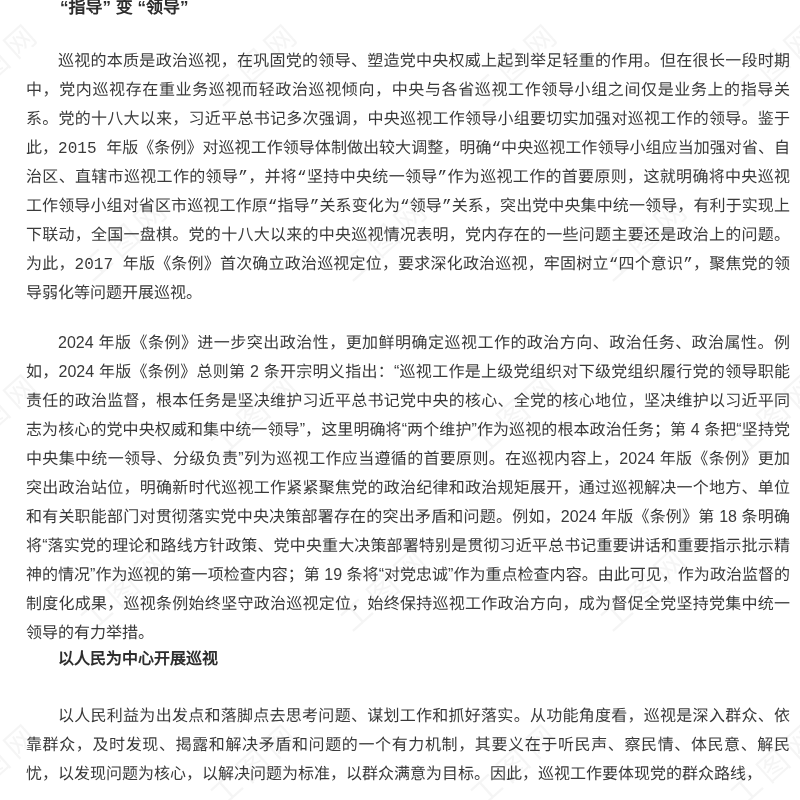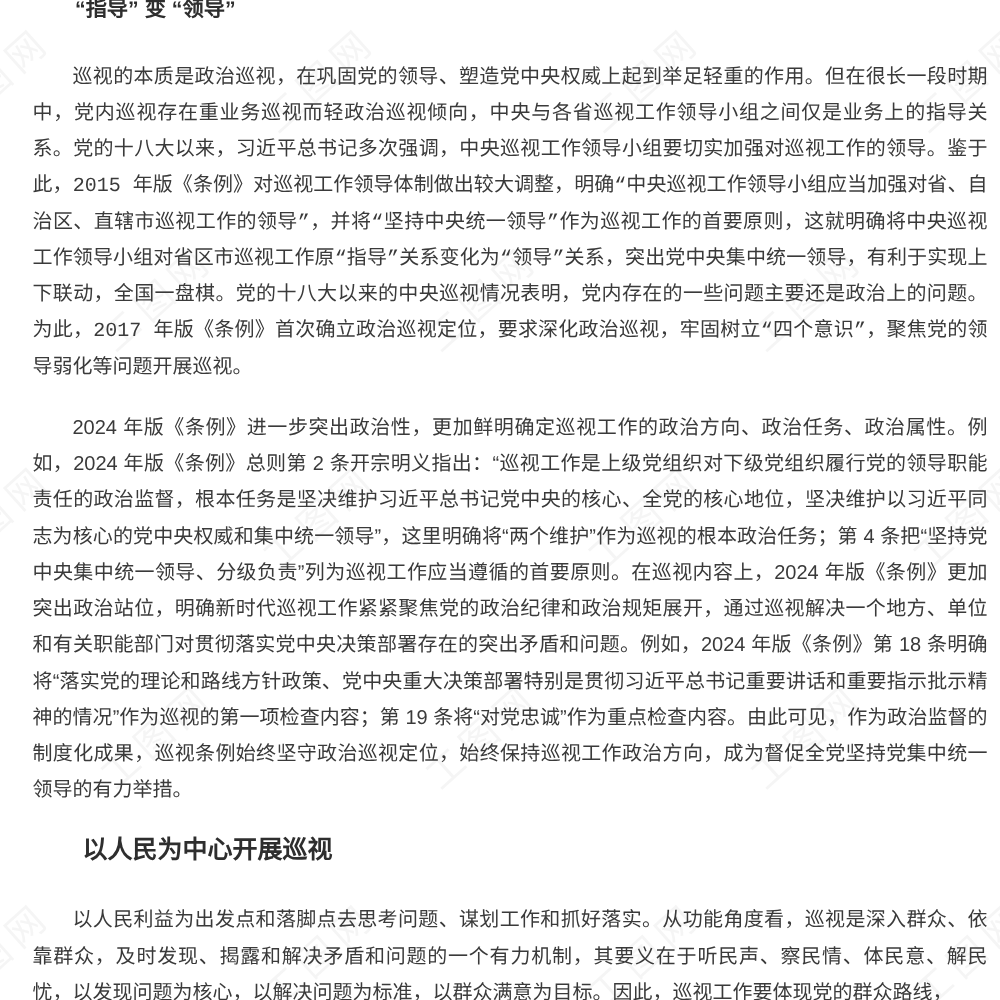--- a/index.html
+++ b/index.html
@@ -45,22 +45,21 @@
   }
   .heading {
     font-size: 17px;
     font-weight: bold;
     color: #2e2e2e;
     line-height: 24px;
     text-indent: 2em;
     margin: 0;
   }
   .heading.second {
-    font-size: 20px;
-    margin-top: 21px;
+    font-size: 16px;
   }
   .para {
     font-size: 16px;
     line-height: 29px;
     text-align: justify;
     text-justify: inter-ideograph;
     text-indent: 2em;
     margin: 0;
     word-break: break-all;
   }

